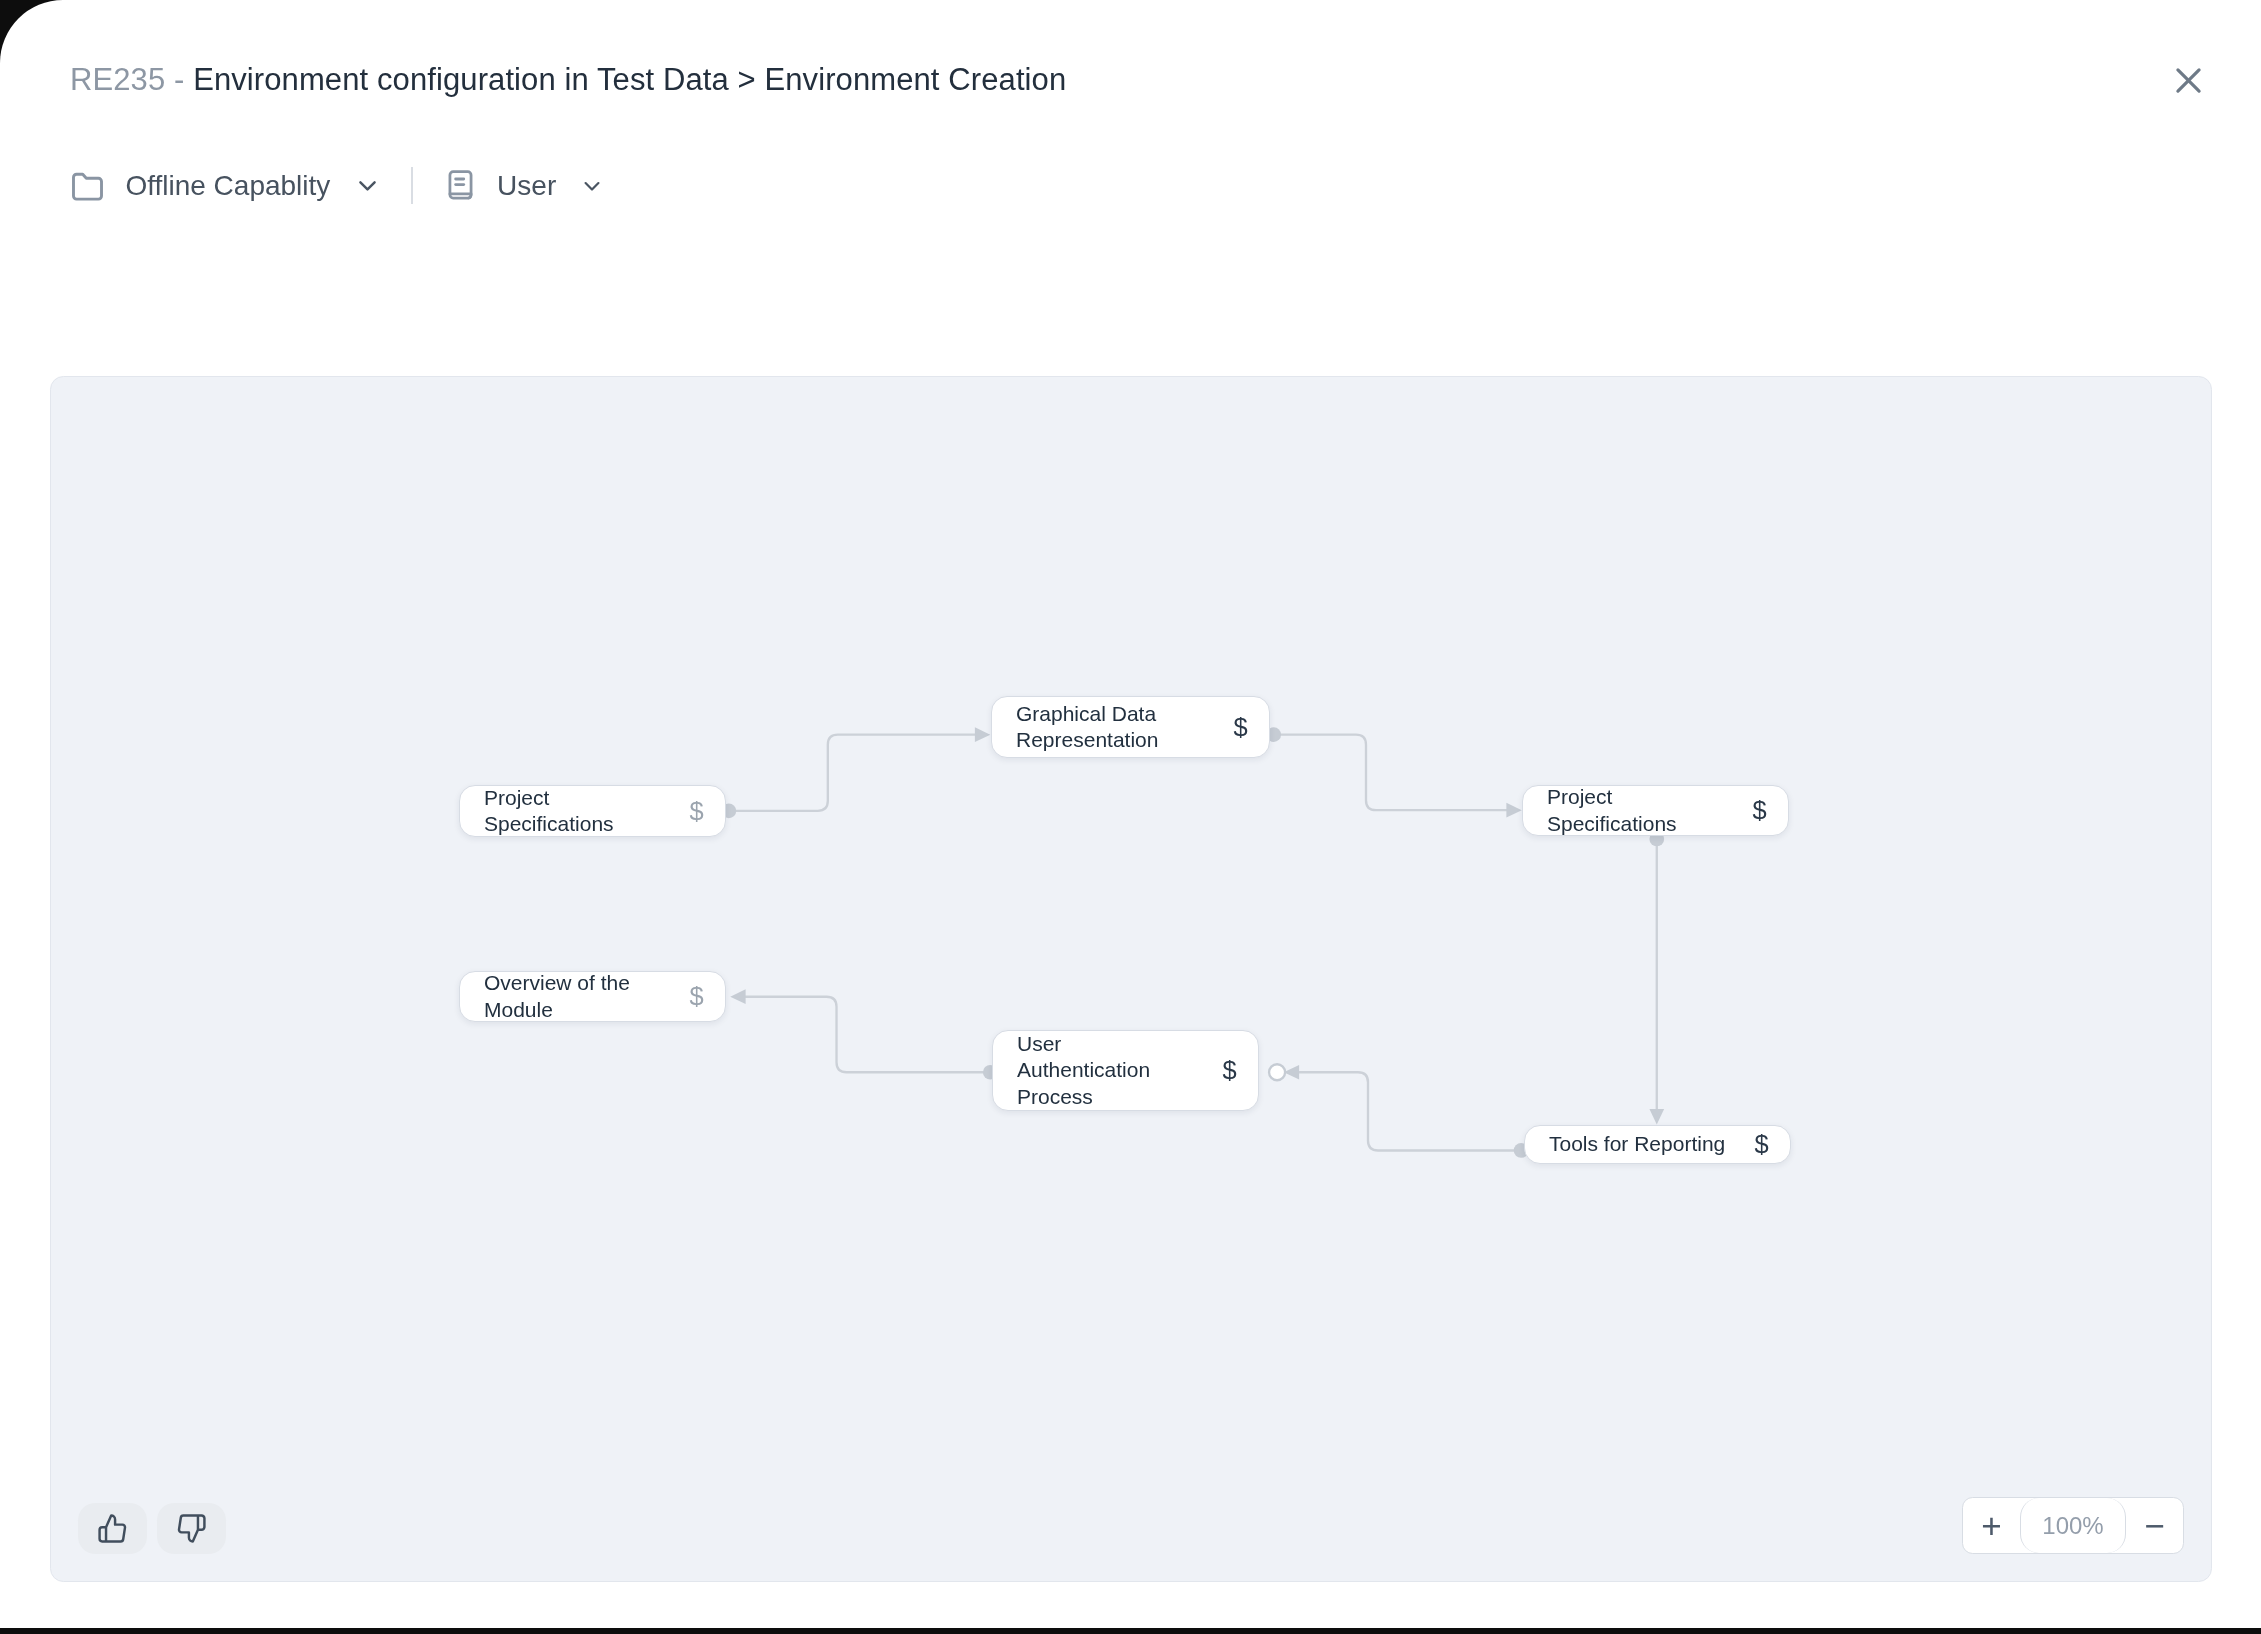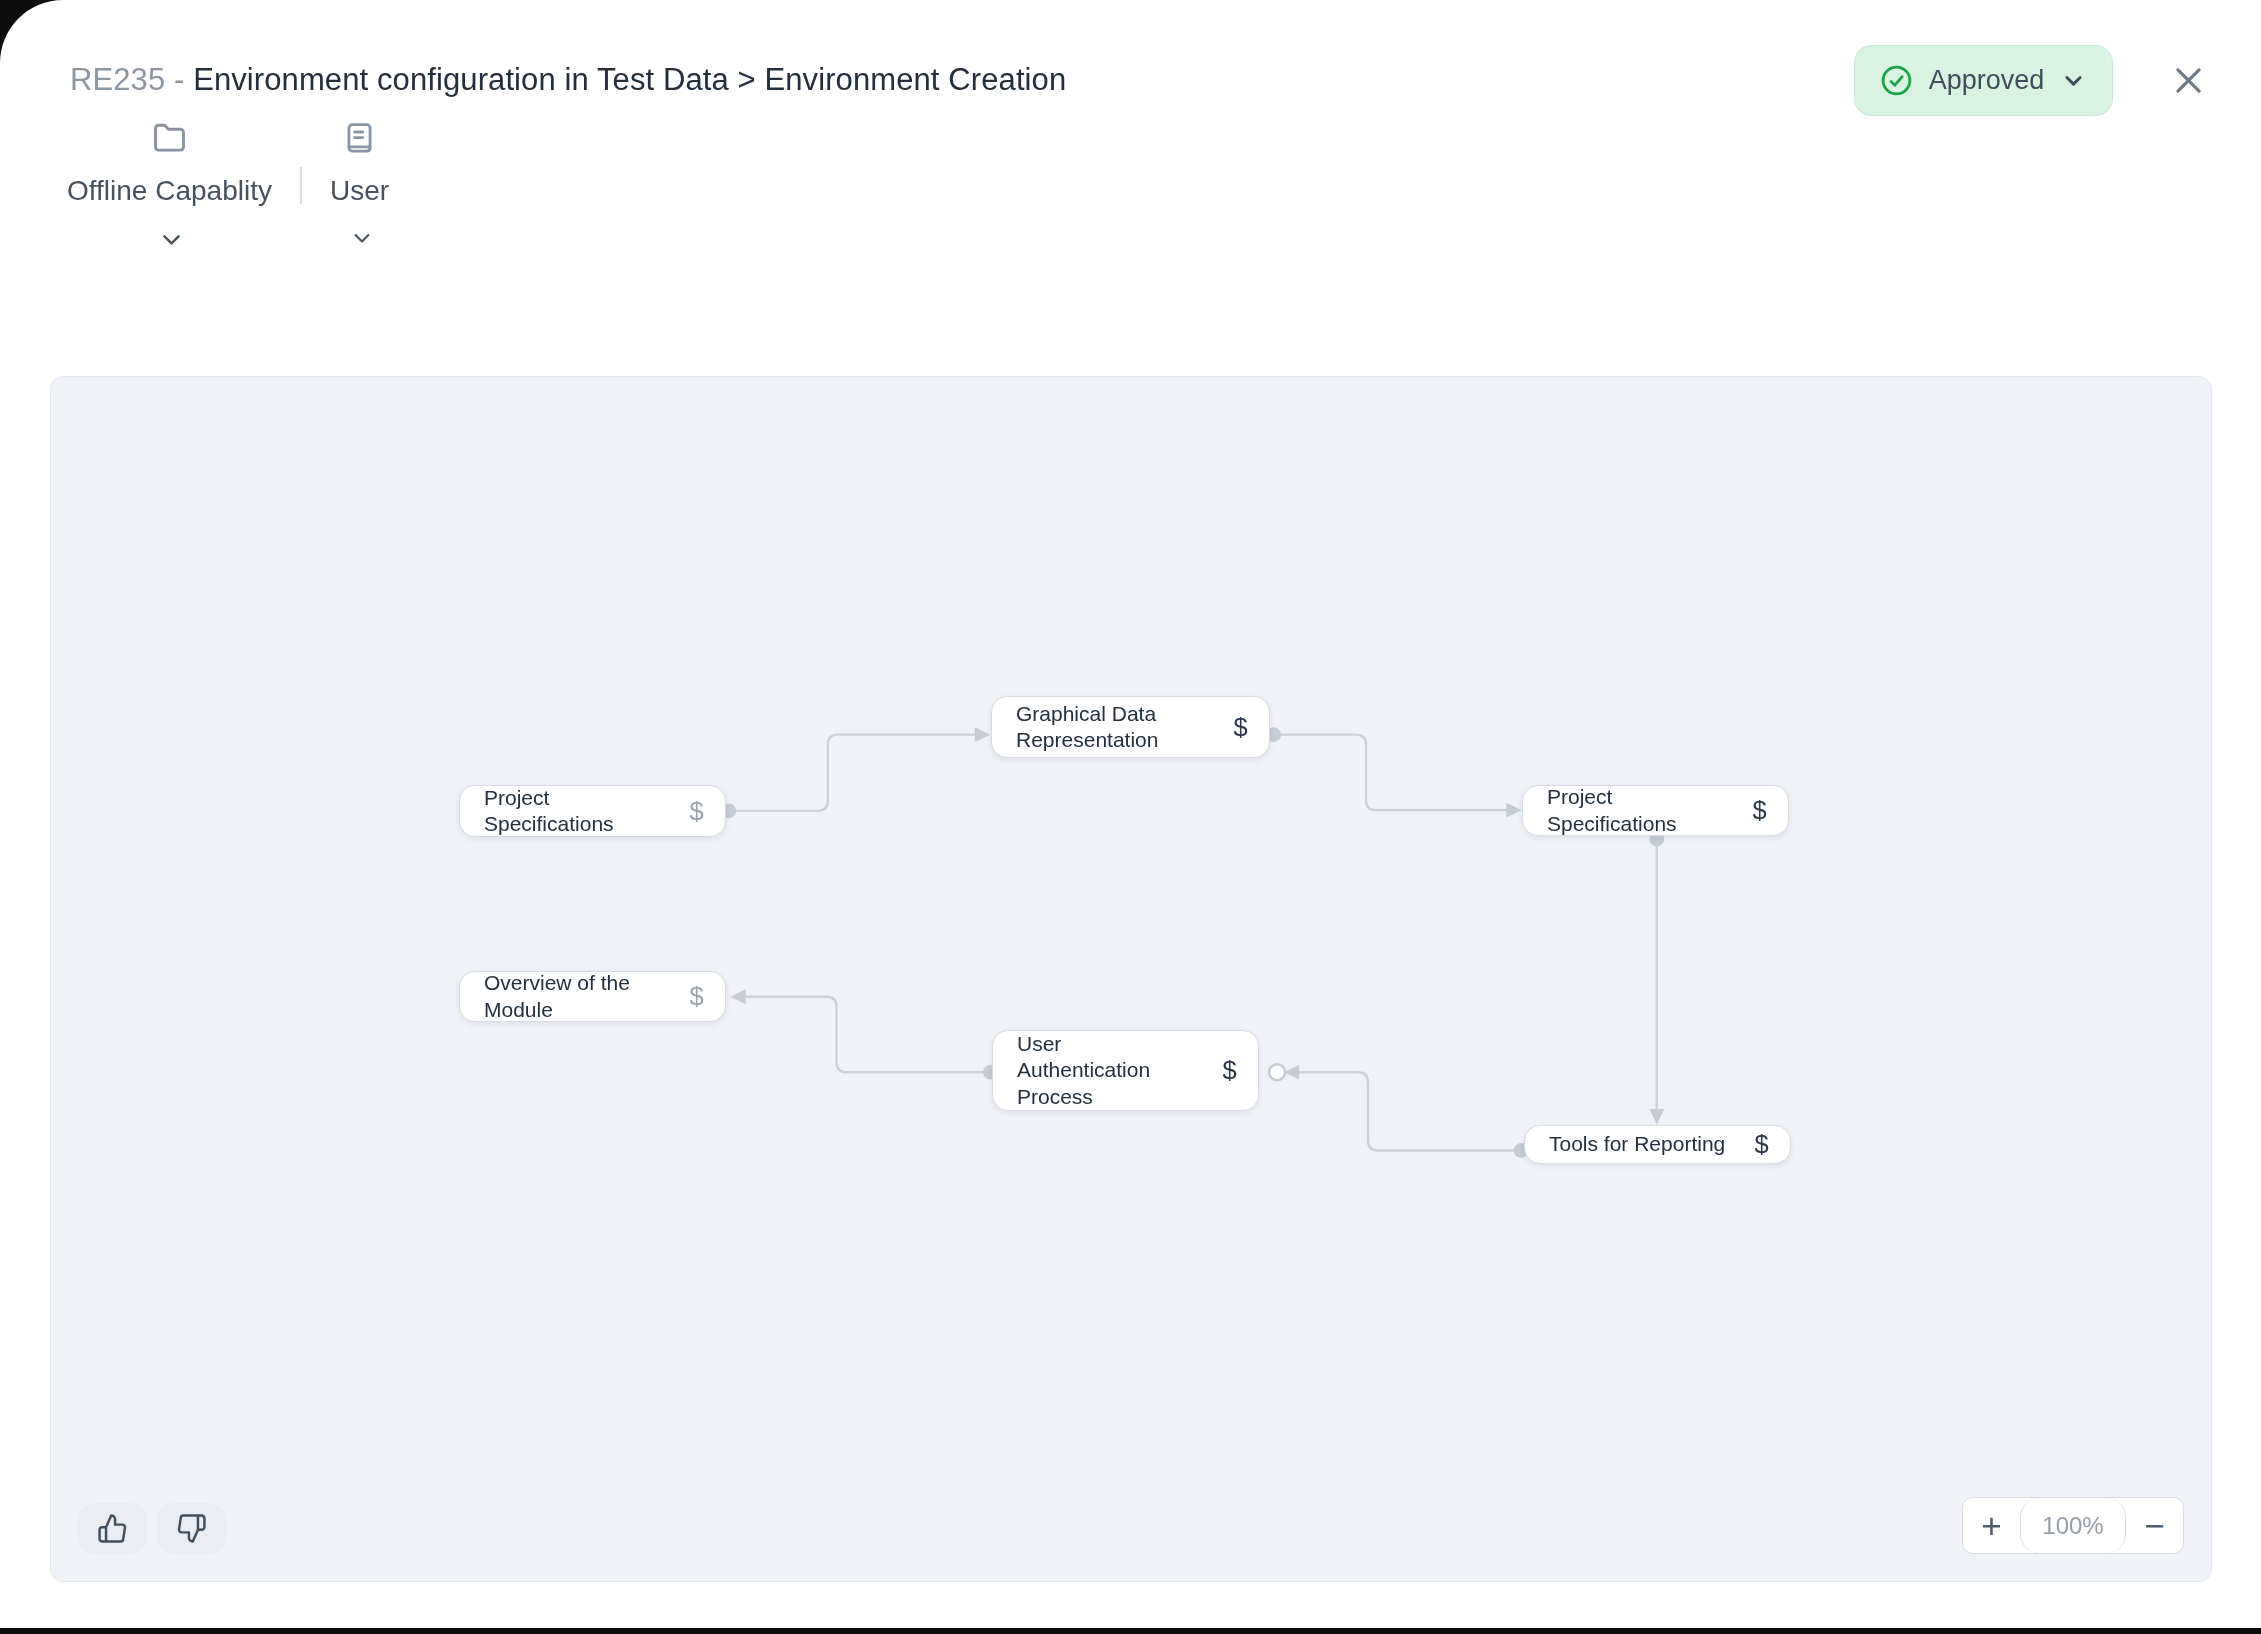--- a/index.html
+++ b/index.html
@@ -28,21 +28,21 @@
   .close-btn{
     margin-left:52px;width:47px;height:47px;display:flex;align-items:center;justify-content:center;
     background:none;border:none;cursor:pointer;padding:0;
   }
   .meta-row{
     position:absolute;left:67px;top:152px;height:67px;
     display:flex;align-items:center;
   }
   .meta-item{
     display:inline-flex;align-items:center;gap:17.4px;background:none;border:none;padding:0;cursor:pointer;
-    font-family:inherit;font-size:28px;font-weight:500;color:#47525f;flex-direction:column;
+    font-family:inherit;font-size:28px;font-weight:500;color:#47525f;
   }
   .v-divider{width:2px;height:37px;background:#d9dde3;margin:0 28px;}
   
   .tabs{
     position:absolute;left:0;right:0;top:264px;height:64px;
     display:flex;align-items:center;gap:90px;padding-left:75px;
     border-bottom:1.3px solid #eceef2;box-sizing:border-box;
   }
   .tab{
     position:relative;height:100%;display:flex;align-items:center;
@@ -90,34 +90,20 @@
     font-size:24px;font-weight:500;color:#949eab;border-radius:19px;
   }
 </style>
 </head>
 <body>
 
 <div class="page">
 
   <div class="title-row">
     <h1 class="page-title"><span class="id">RE235 - </span><span class="t">Environment configuration in Test Data &gt; Environment Creation</span></h1>
-    <button class="status-badge">
-      <span style="display:flex;">
-        <svg width="35" height="35" viewBox="0 0 24 24" fill="none" stroke="#1ba34a" stroke-width="1.9" stroke-linecap="round" stroke-linejoin="round">
-            <circle cx="12" cy="12" r="9.2"></circle>
-            <polyline points="8.2 12.6 10.9 15.2 15.9 9.4"></polyline>
-          </svg>
-      </span>
-      <span>Approved</span>
-      <span style="display:flex;">
-        <svg width="29" height="29" viewBox="0 0 24 24" fill="none" stroke="#3f4a5a" stroke-width="2.4" stroke-linecap="round" stroke-linejoin="round">
-            <polyline points="6.5 9.5 12 15 17.5 9.5"></polyline>
-          </svg>
-      </span>
-    </button>
     <button class="close-btn">
       <span style="display:flex;">
         <svg width="39" height="39" viewBox="0 0 24 24" fill="none" stroke="#6e7a87" stroke-width="2" stroke-linecap="round">
             <line x1="5.5" y1="5.5" x2="18.5" y2="18.5"></line>
             <line x1="18.5" y1="5.5" x2="5.5" y2="18.5"></line>
           </svg>
       </span>
     </button>
   </div>
 

